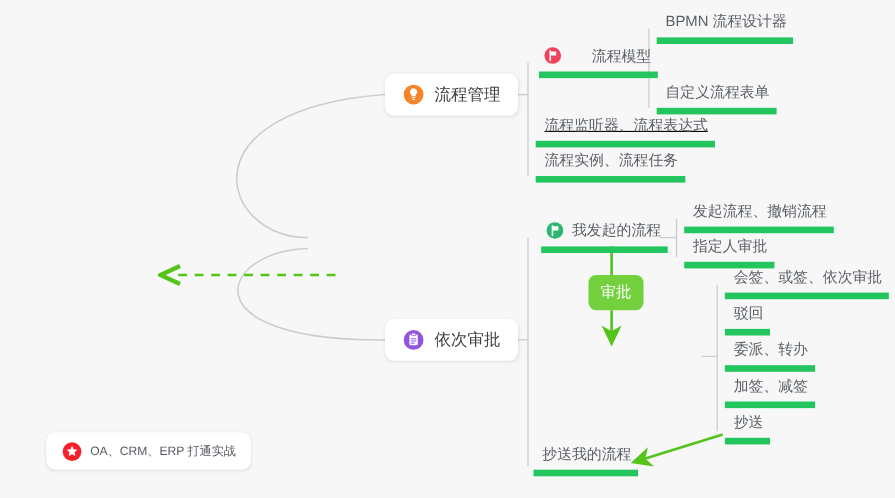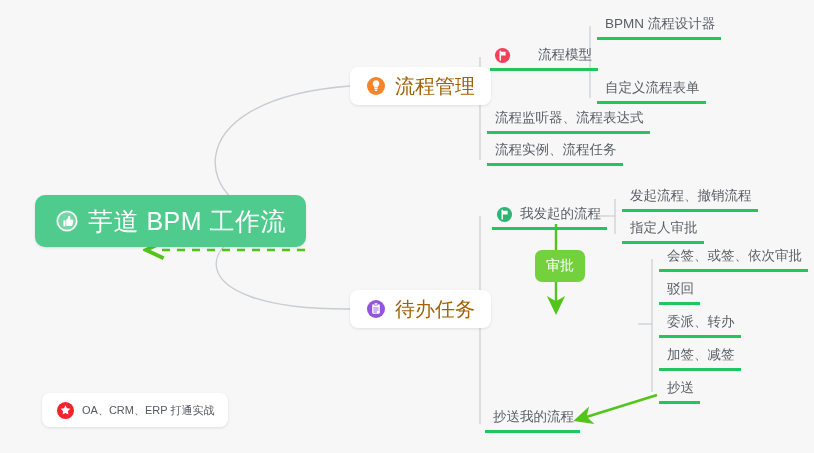--- a/index.html
+++ b/index.html
@@ -53,43 +53,43 @@
 
   
   .card {
     background: #ffffff;
     border-radius: 8px;
     padding: 0 16px;
     height: 38px;
     box-shadow: 0 1px 3px rgba(0,0,0,0.10);
   }
   .card .label {
-    color: #a16207;
-    font-size: 20px;
+    color: #404040;
+    font-size: 15px;
   }
 
   
   .card-sm {
     background: #ffffff;
     border-radius: 8px;
     padding: 0 14px;
     height: 34px;
     box-shadow: 0 1px 3px rgba(0,0,0,0.10);
   }
   .card-sm .label {
     color: #555a60;
     font-size: 11px;
   }
 
   
   .text-node {
-    border-bottom: 3px solid #22c55e;
+    border-bottom: 6px solid #22c55e;
     height: 29px;
     padding: 0 6px 0 8px;
-    align-items: center;
+    align-items: flex-start;
   }
   .text-node .label {
     color: #5a5f66;
     font-size: 13.5px;
   }
   .text-node.with-icon {
     padding-left: 4px;
   }
 
   
@@ -154,33 +154,20 @@
       </marker>
     </defs>
     <path d="M 556 224 L 556 250" fill="none" stroke="#52c41a" stroke-width="2.4"></path>
     <path d="M 556 282 L 556 305" fill="none" stroke="#52c41a" stroke-width="2.4" marker-end="url(#arrowGreen)"></path>
 
     <path d="M 657 395 L 583 418" fill="none" stroke="#52c41a" stroke-width="2.4" marker-end="url(#arrowGreen2)"></path>
 
     <path d="M 155 400 L 155 250" fill="none" stroke="#52c41a" stroke-width="2.4" stroke-dasharray="8 7" marker-end="url(#arrowGreenUp)" transform="rotate(-90 155 250)"></path>
   </svg>
 
-  <div class="node root" style="left:35px; top:195px;">
-    <span class="icon">
-      <svg width="24" height="24" viewBox="0 0 24 24">
-        <circle cx="12" cy="12" r="11" fill="#ffffff" opacity="0.22"></circle>
-        <circle cx="12" cy="12" r="9.6" fill="none" stroke="#ffffff" stroke-width="1.5"></circle>
-        <path d="M8.4 11.3 h2.1 v6.1 h-2.1 z" fill="#ffffff"></path>
-        <path d="M11.2 11.0 c0.9 -0.5 1.9 -1.8 2.0 -3.1 c0.1 -1.0 1.0 -1.4 1.6 -1.0
-                 c0.6 0.4 0.7 1.4 0.4 2.6 l-0.3 1.1 h2.2 c0.9 0 1.5 0.8 1.3 1.6
-                 l-0.9 3.6 c-0.2 0.8 -0.9 1.3 -1.7 1.3 h-4.6 z" fill="#ffffff"></path>
-      </svg>
-    </span>
-    <span class="label">芋道 BPM 工作流</span>
-  </div>
 
   <div class="node card-sm" style="left:42px; top:393px;">
     <span class="icon icon-sm">
       <svg width="19" height="19" viewBox="0 0 20 20">
         <circle cx="10" cy="10" r="9" fill="#f5222d"></circle>
         <path d="M10 4.6 l1.55 3.15 3.48 0.5 -2.52 2.45 0.6 3.46
                  -3.11 -1.64 -3.11 1.64 0.6 -3.46 -2.52 -2.45 3.48 -0.5 z" fill="#ffffff"></path>
       </svg>
     </span>
     <span class="label">OA、CRM、ERP 打通实战</span>
@@ -210,37 +197,37 @@
     <span class="label">流程模型</span>
   </div>
 
   <div class="node text-node" style="left:597px; top:11px;">
     <span class="label">BPMN 流程设计器</span>
   </div>
   <div class="node text-node" style="left:597px; top:75px;">
     <span class="label">自定义流程表单</span>
   </div>
 
-  <div class="node text-node" style="left:487px; top:105px;">
+  <div class="node text-node" style="left:487px; top:105px;text-decoration:underline;">
     <span class="label">流程监听器、流程表达式</span>
   </div>
   <div class="node text-node" style="left:487px; top:137px;">
     <span class="label">流程实例、流程任务</span>
   </div>
 
   <div class="node card" style="left:350px; top:290px;">
     <span class="icon">
       <svg width="20" height="20" viewBox="0 0 20 20">
         <circle cx="10" cy="10" r="9" fill="#9254de"></circle>
         <rect x="6.2" y="5.2" width="7.6" height="9.6" rx="1.1" fill="#ffffff"></rect>
         <rect x="8.1" y="3.8" width="3.8" height="2.3" rx="0.9" fill="#ffffff" stroke="#9254de" stroke-width="0.8"></rect>
         <path d="M7.8 9.0 h4.4 M7.8 11.0 h4.4 M7.8 13.0 h2.8" stroke="#9254de" stroke-width="0.9" stroke-linecap="round"></path>
       </svg>
     </span>
-    <span class="label">待办任务</span>
+    <span class="label">依次审批</span>
   </div>
 
   <div class="node text-node with-icon" style="left:492px; top:201px;">
     <span class="icon icon-sm">
       <svg width="17" height="17" viewBox="0 0 18 18">
         <circle cx="9" cy="9" r="8" fill="#2bb673"></circle>
         <path d="M6.6 4.4 v9.4" stroke="#ffffff" stroke-width="1.5" stroke-linecap="round"></path>
         <path d="M7.1 5.0 h5.2 v4.0 h-5.2 z" fill="#ffffff"></path>
       </svg>
     </span>

